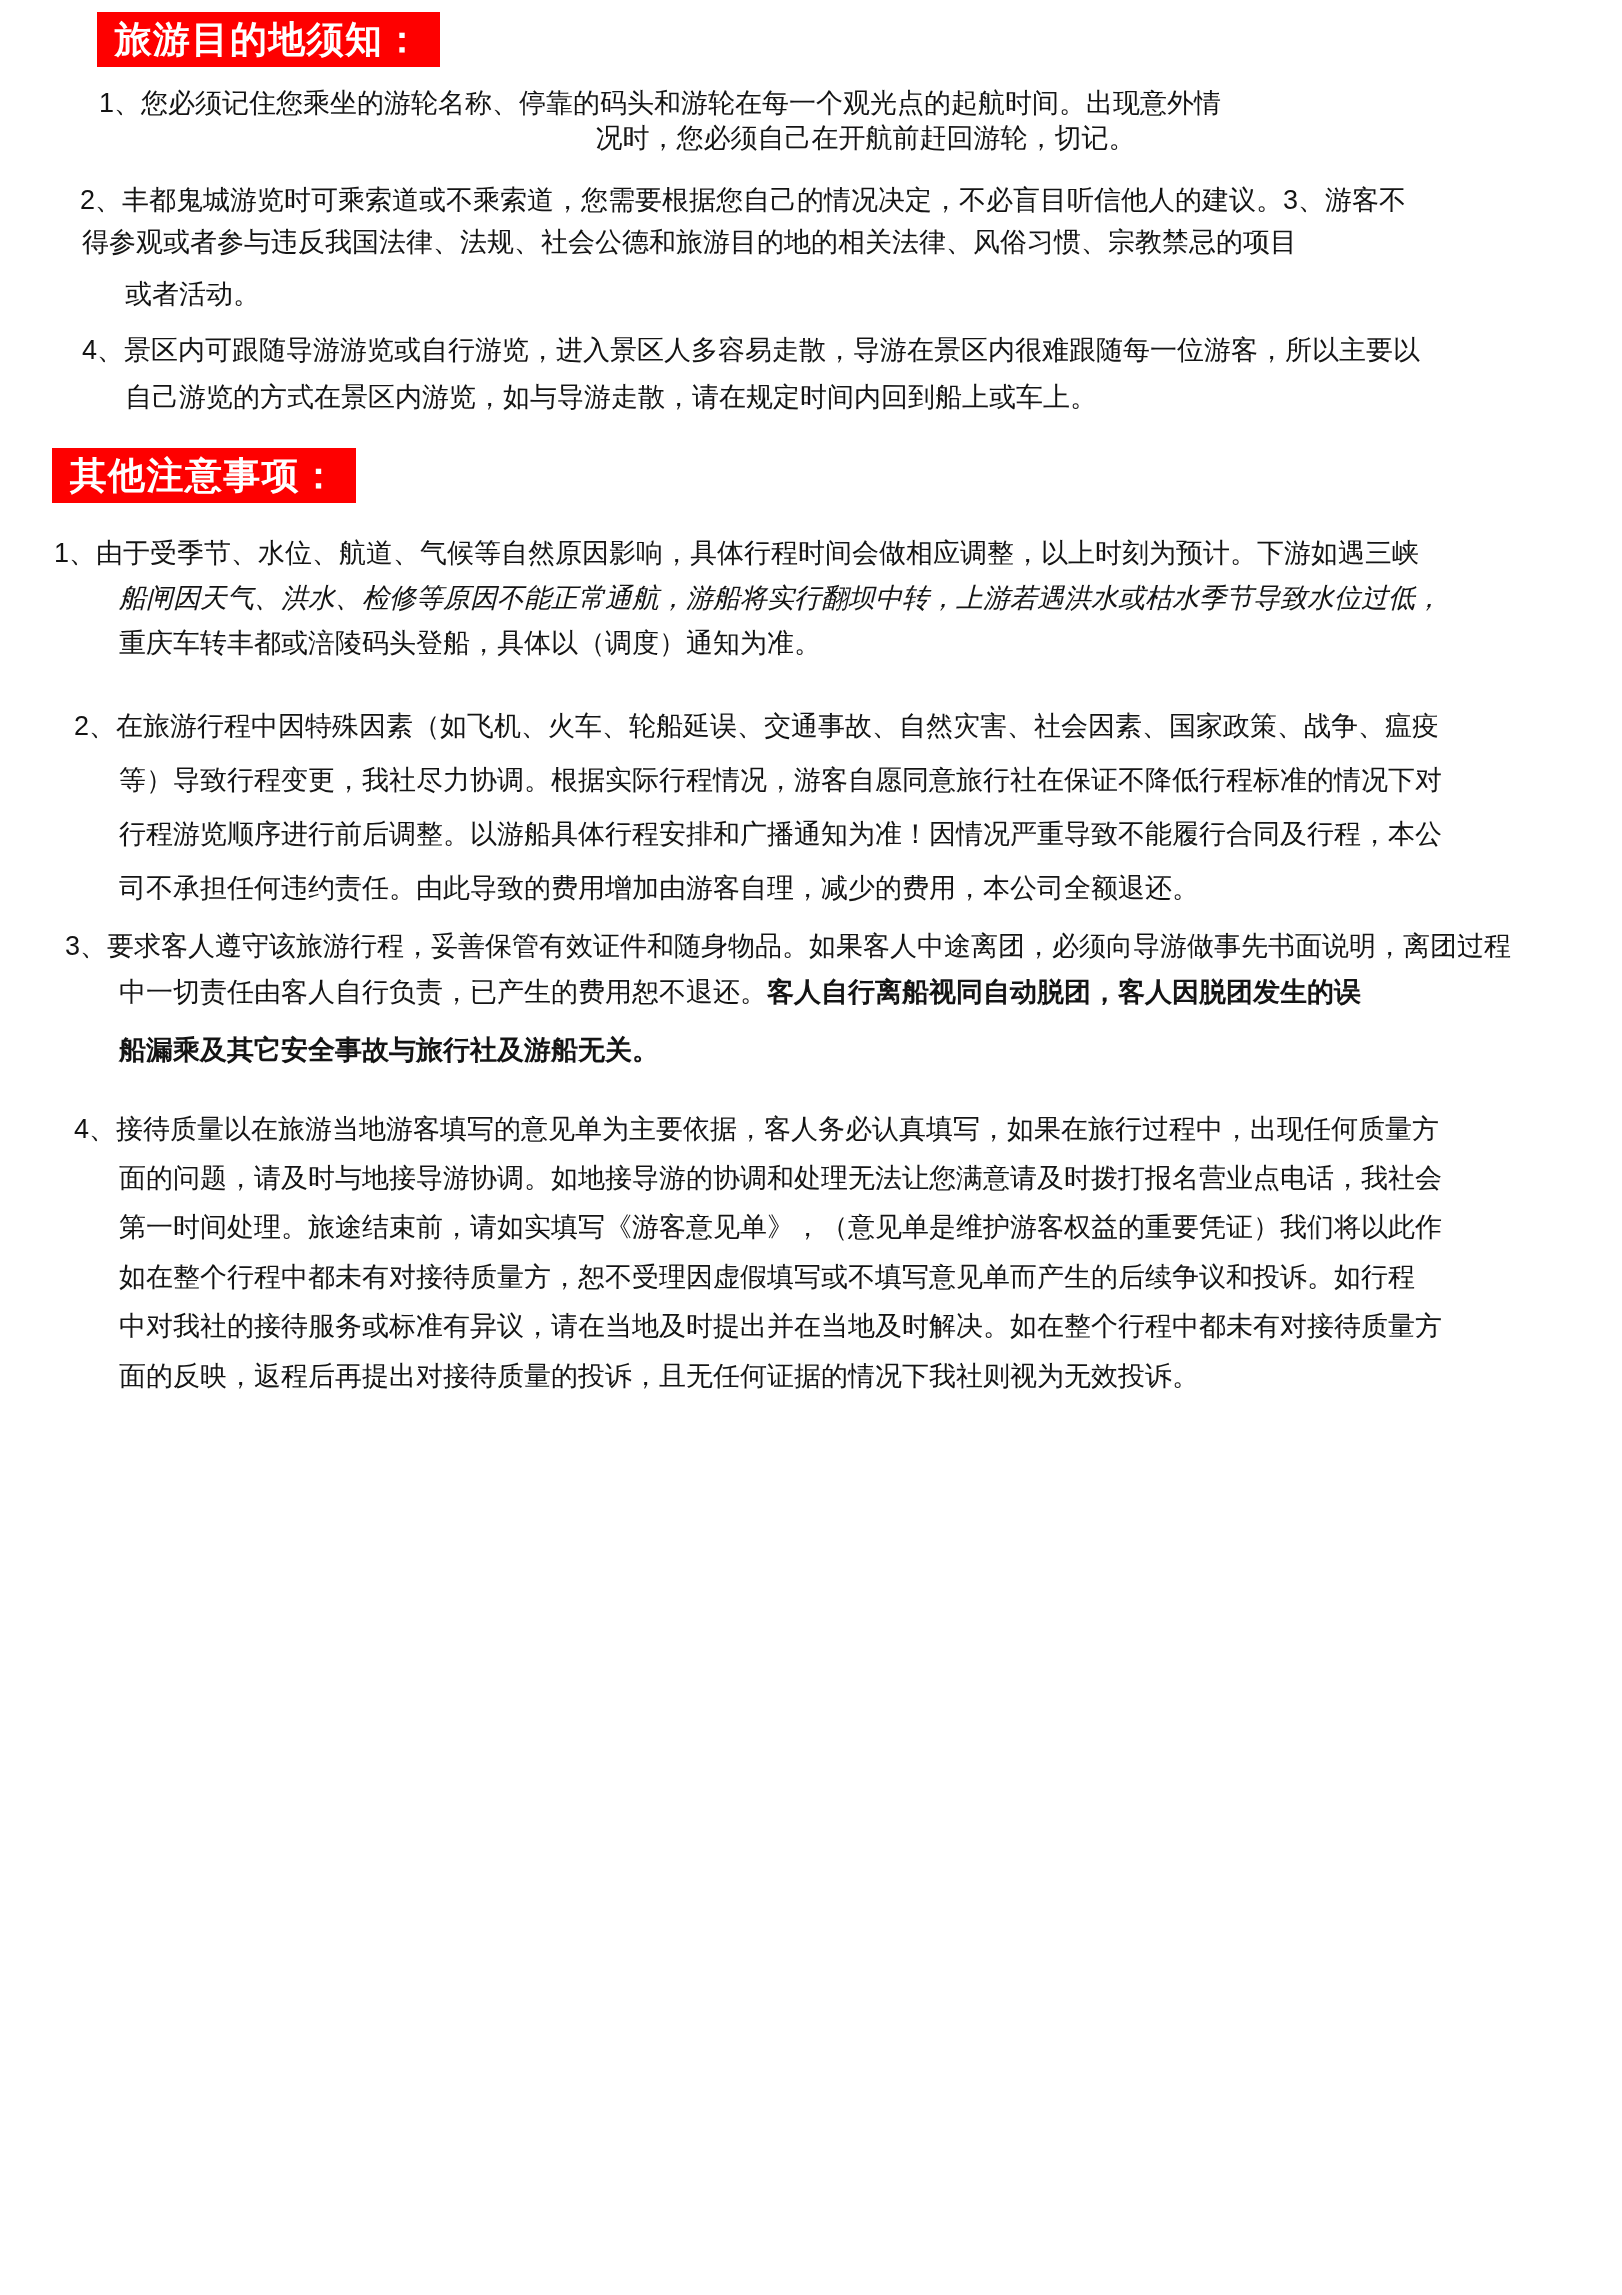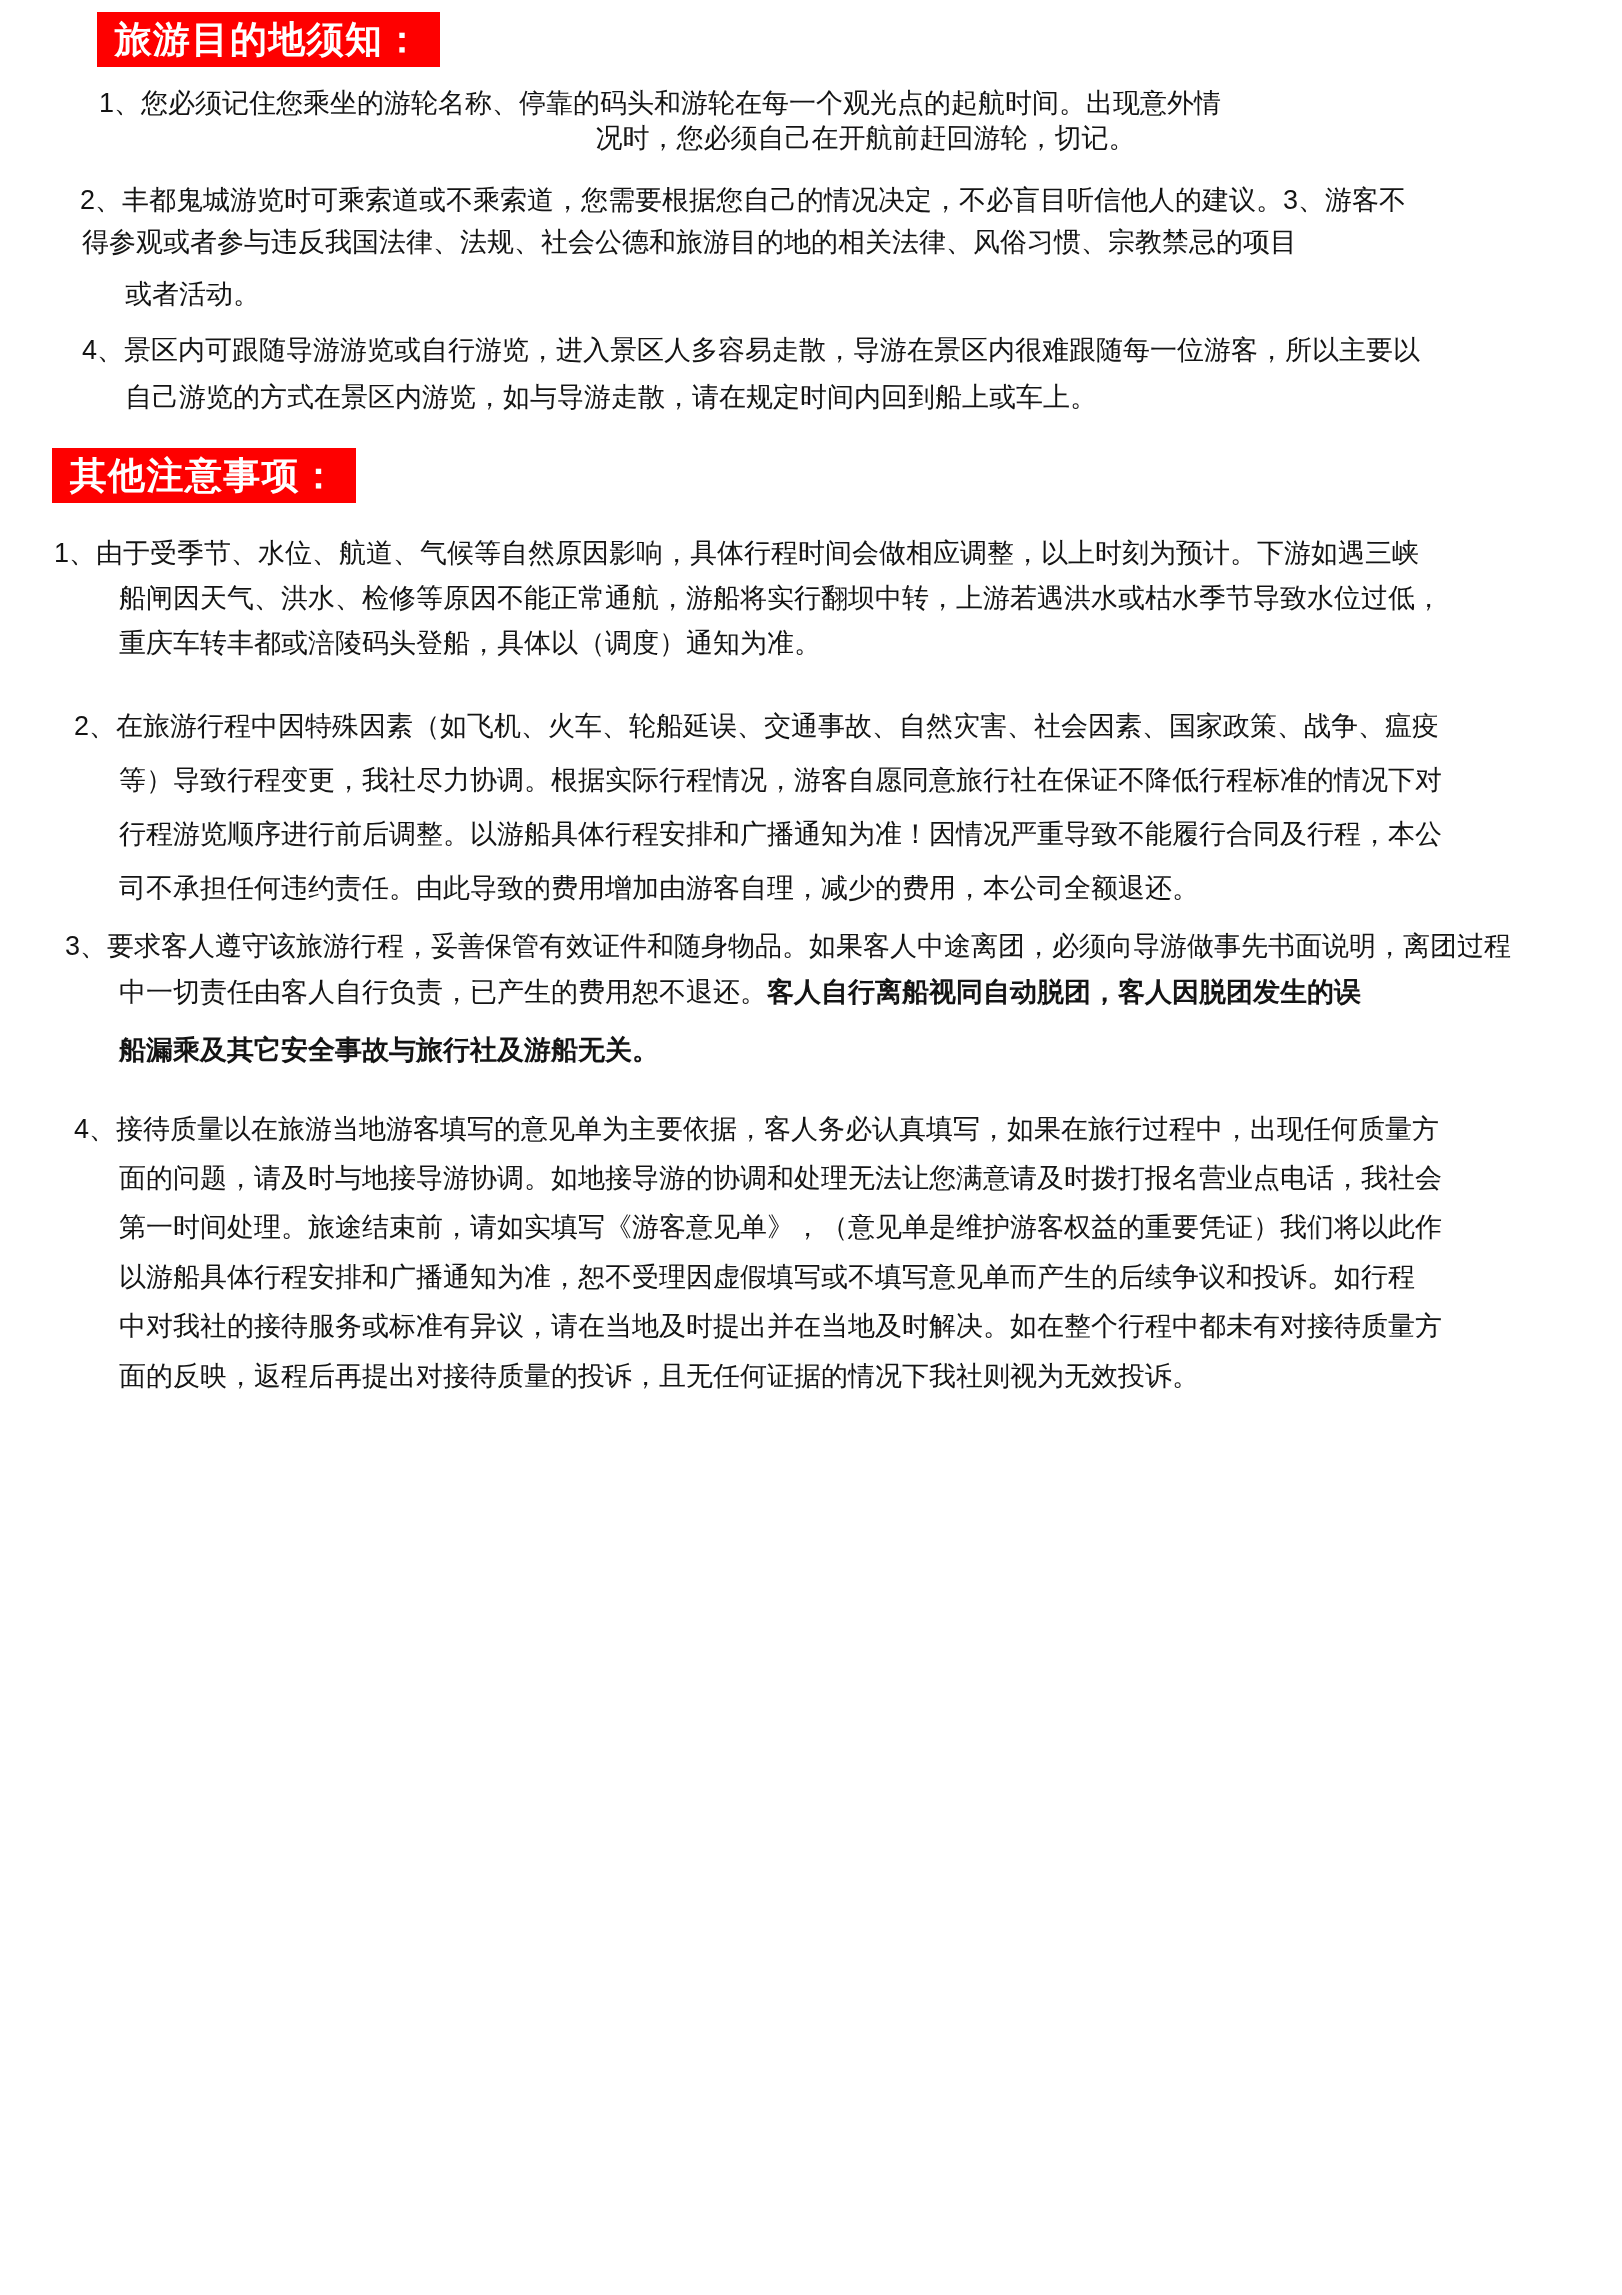--- a/index.html
+++ b/index.html
@@ -37,21 +37,21 @@
   
   #a1l1{margin:19px 0 0 99px;}
   #a1l2{margin:0 0 0 109px;text-align:center;}
   #a2l1{margin:26.6px 0 0 80px;}
   #a2l2{margin:6.8px 0 0 82px;}
   #a2l3{margin:17.7px 0 0 125px;}
   #a4l1{margin:20.4px 0 0 82px;}
   #a4l2{margin:12px 0 0 125px;}
   
   #b1l1{margin:35px 0 0 54px;}
-  #b1l2{margin:14.3px 0 0 119px;}
+  #b1l2{margin:14.3px 0 0 119px;font-style:italic;}
   #b1l3{margin:14.3px 0 0 119px;}
   #b2l1{margin:52px 0 0 74px;}
   #b2l2,#b2l3,#b2l4{margin:23px 0 0 119px;}
   #b3l1{margin:26.6px 0 0 65px;}
   #b3l2{margin:15px 0 0 119px;}
   #b3l3{margin:26.6px 0 0 119px;}
   #b4l1{margin:48px 0 0 74px;}
   #b4l2,#b4l3,#b4l4,#b4l5,#b4l6{margin:18.4px 0 0 119px;}
 </style>
 </head>
@@ -89,19 +89,19 @@
 
     <div class="line lB" id="b3l1">3、要求客人遵守该旅游行程，妥善保管有效证件和随身物品。如果客人中途离团，必须向导游做事先书面说明，离团过程</div>
     <div class="line lB" id="b3l2">
       <span>中一切责任由客人自行负责，已产生的费用恕不退还。</span><span class="bold">客人自行离船视同自动脱团，客人因脱团发生的误</span>
     </div>
     <div class="line lB bold" id="b3l3">船漏乘及其它安全事故与旅行社及游船无关。</div>
 
     <div class="line lB" id="b4l1">4、接待质量以在旅游当地游客填写的意见单为主要依据，客人务必认真填写，如果在旅行过程中，出现任何质量方</div>
     <div class="line lB" id="b4l2">面的问题，请及时与地接导游协调。如地接导游的协调和处理无法让您满意请及时拨打报名营业点电话，我社会</div>
     <div class="line lB" id="b4l3">第一时间处理。旅途结束前，请如实填写《游客意见单》，（意见单是维护游客权益的重要凭证）我们将以此作</div>
-    <div class="line lB" id="b4l4">以游船具体行程安排和广播通知为准，恕不受理因虚假填写或不填写意见单而产生的后续争议和投诉。如行程</div>
+    <div class="line lB" id="b4l4">如在整个行程中都未有对接待质量方，恕不受理因虚假填写或不填写意见单而产生的后续争议和投诉。如行程</div>
     <div class="line lB" id="b4l5">中对我社的接待服务或标准有异议，请在当地及时提出并在当地及时解决。如在整个行程中都未有对接待质量方</div>
     <div class="line lB" id="b4l6">面的反映，返程后再提出对接待质量的投诉，且无任何证据的情况下我社则视为无效投诉。</div>
   </div>
 
 </div>
 
 
 </body></html>

